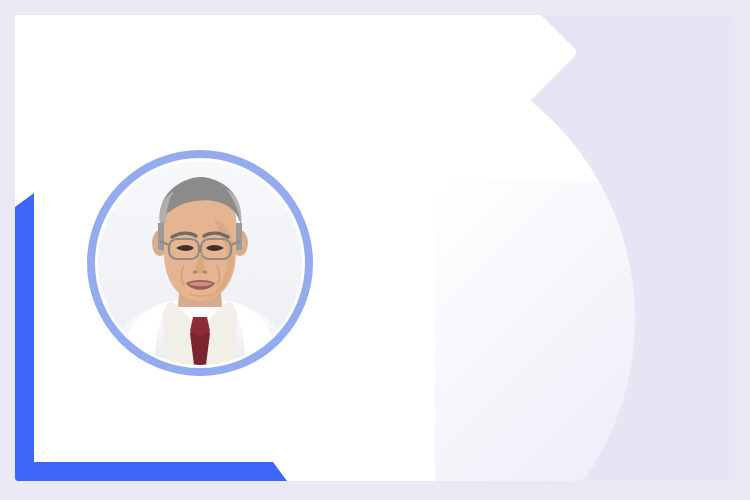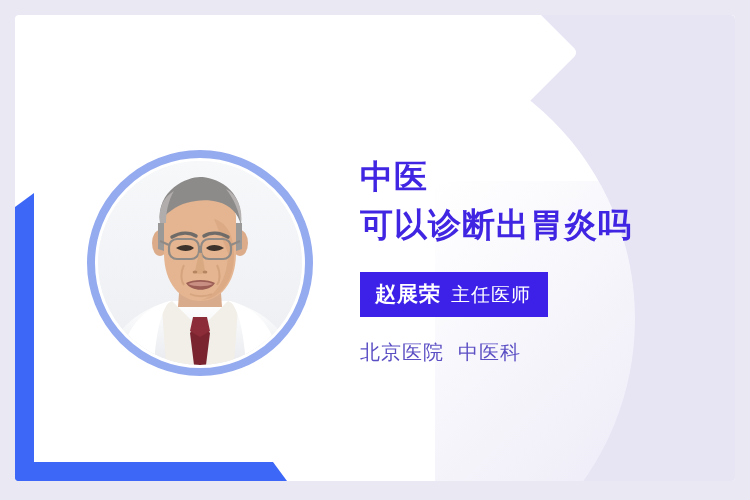--- a/index.html
+++ b/index.html
@@ -248,27 +248,15 @@
             <path d="M86 104 C82 112 83 120 86 124" stroke="#cf9d76" stroke-width="2" fill="none" opacity="0.7"></path>
             <path d="M119 104 C123 112 122 120 119 124" stroke="#cf9d76" stroke-width="2" fill="none" opacity="0.7"></path>
 
             <path d="M92 133 C98 136 108 136 114 133" stroke="#cf9d76" stroke-width="1.8" fill="none" opacity="0.6"></path>
           </g>
         </svg>
       </div>
       <div class="avatar-ring"></div>
     </div>
 
-    <div class="text-col">
-      <div class="title-line">中医</div>
-      <div class="title-line">可以诊断出胃炎吗</div>
-
-      <div class="doctor-badge">
-        <span class="doctor-name">赵展荣</span><span class="doctor-title">主任医师</span>
-      </div>
-
-      <div class="hospital-line">
-        <span>北京医院</span><span class="hosp-dept">中医科</span>
-      </div>
-    </div>
 
   </div>
 </div>
 
 </body></html>

